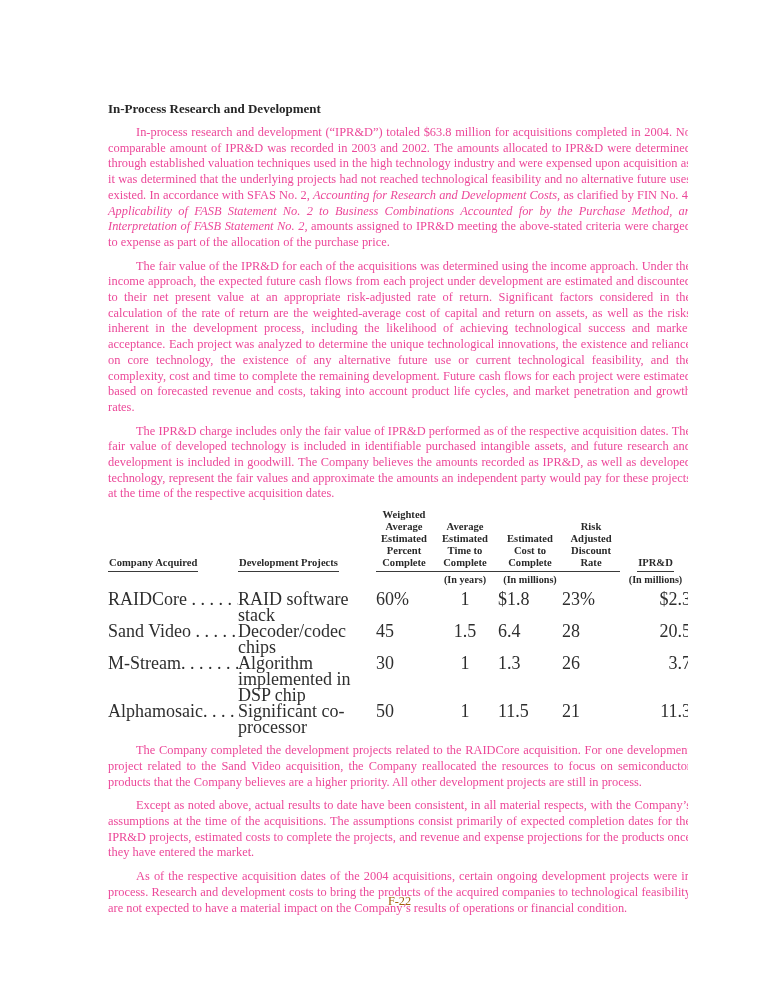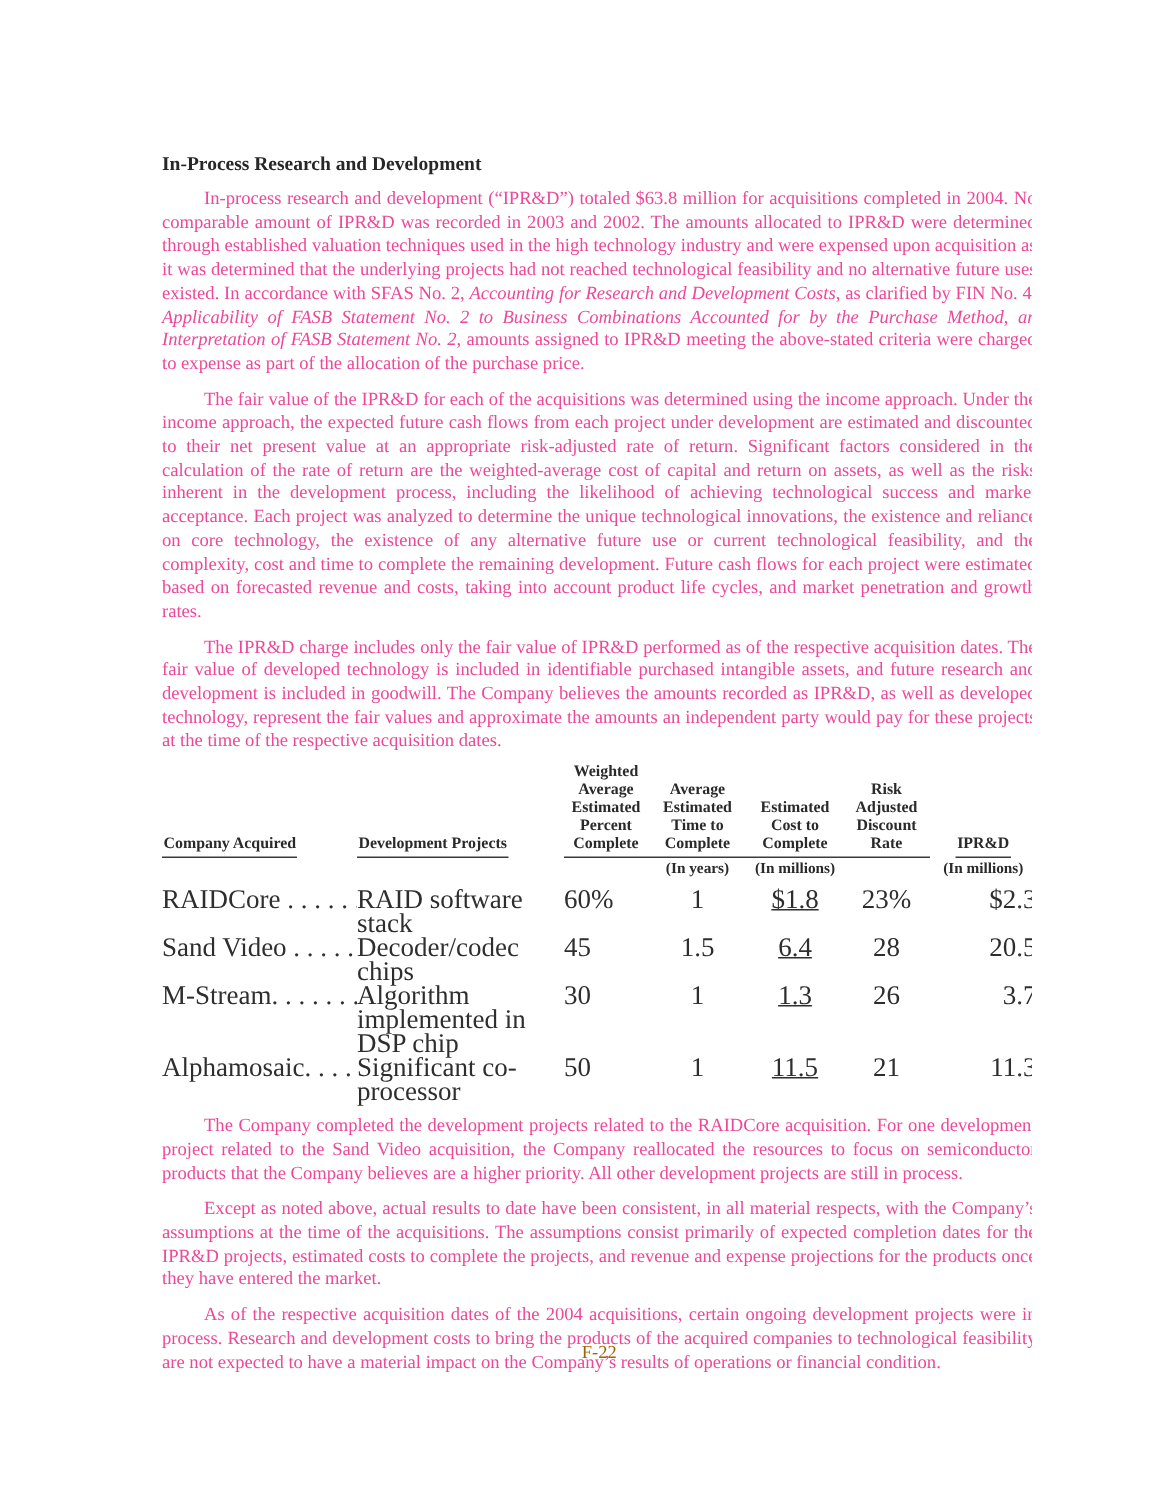--- a/index.html
+++ b/index.html
@@ -74,22 +74,22 @@
     font-size: 18px;
     line-height: 16px;
     padding-top: 3px;
     vertical-align: top;
     color: #2e2e2e;
   }
   tr.first td { padding-top: 6px; }
   td.company { white-space: nowrap; overflow: hidden; }
   td.pct  { text-align: left; padding-left: 14px; }
   td.time { text-align: center; }
-  td.cost { text-align: center; padding-right: 15px; text-decoration: underline; }
-  td.rate { text-align: center; }
+  td.cost { text-align: left; padding-right: 15px; }
+  td.rate { }
   td.iprd { text-align: right; padding-right: 1px; }
   tr.subrow th.iprd-sub { text-align: center; }
 
   .footer {
     position: absolute;
     top: 894px;
     left: 108px;
     width: 583px;
     text-align: center;
     font-size: 12.3px;

